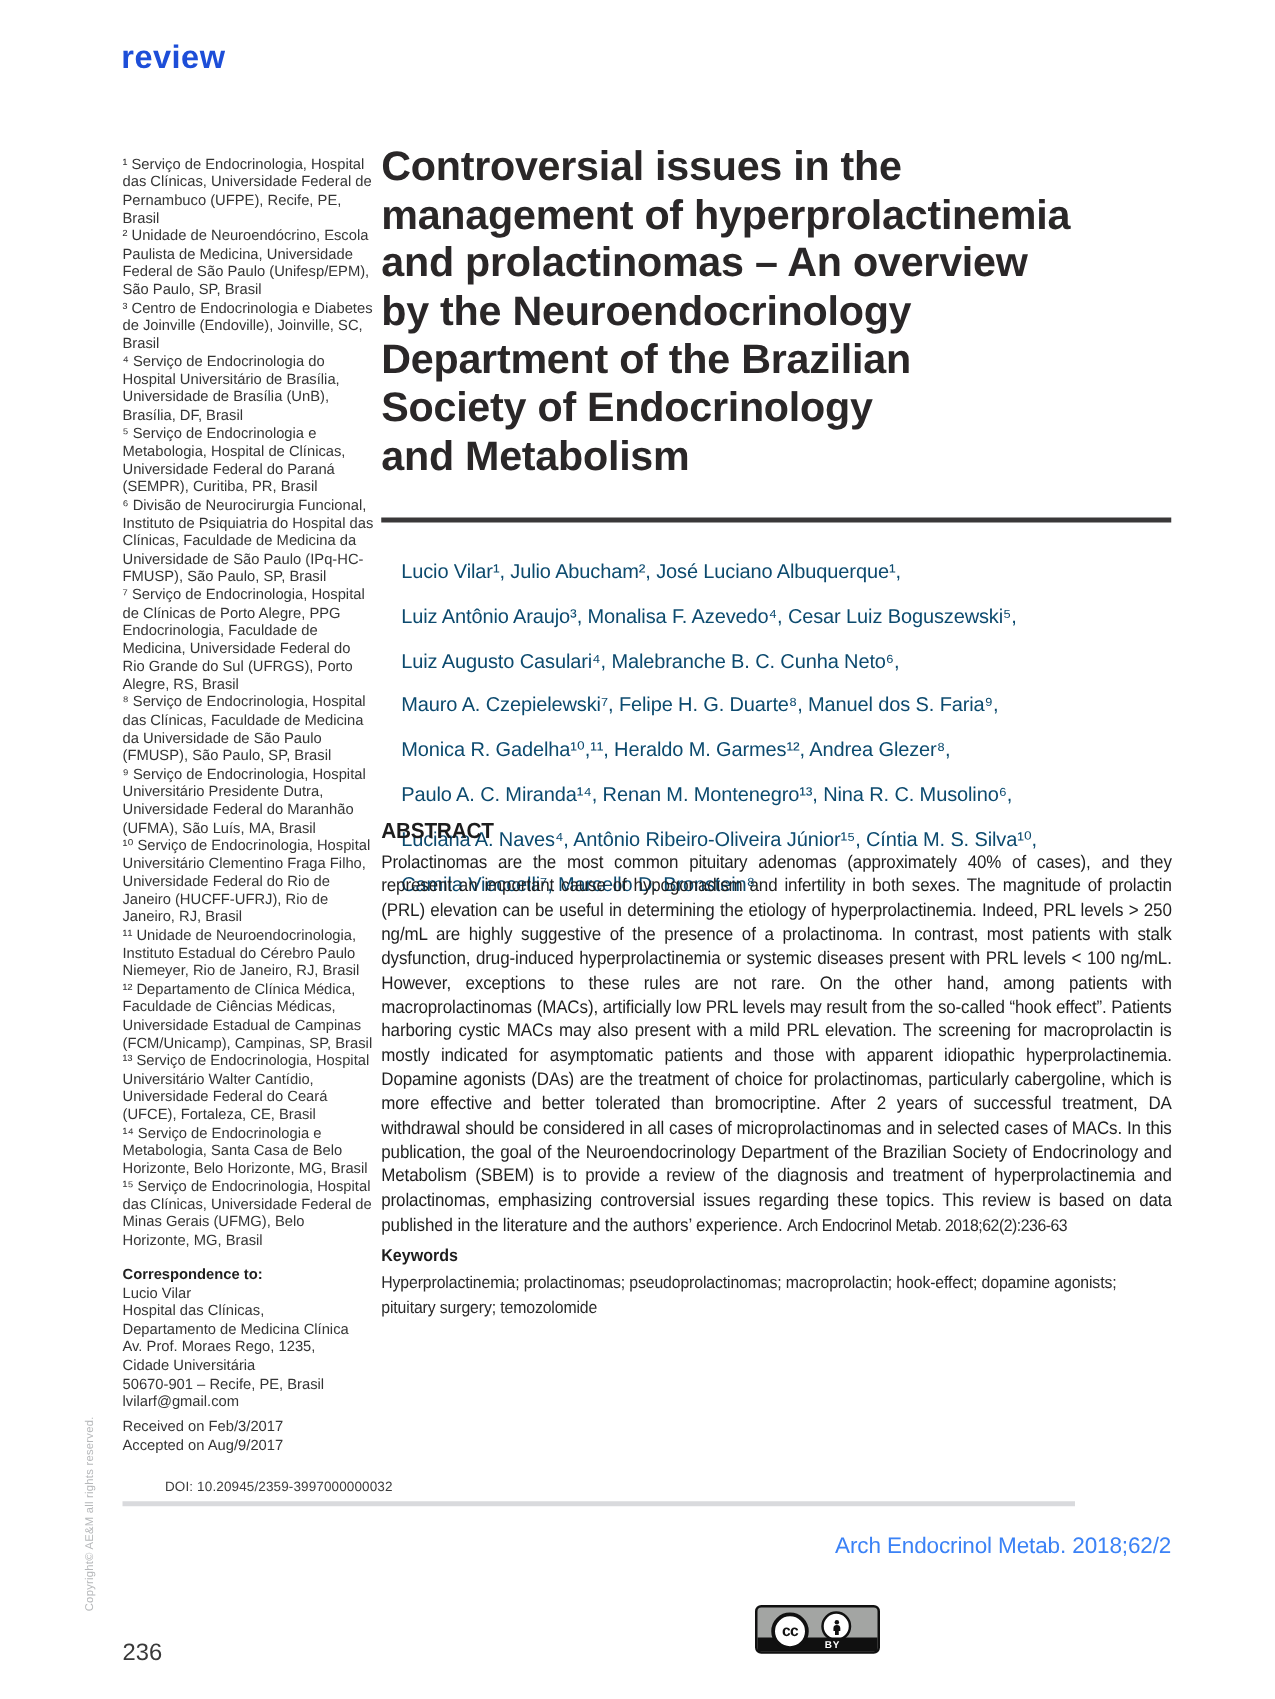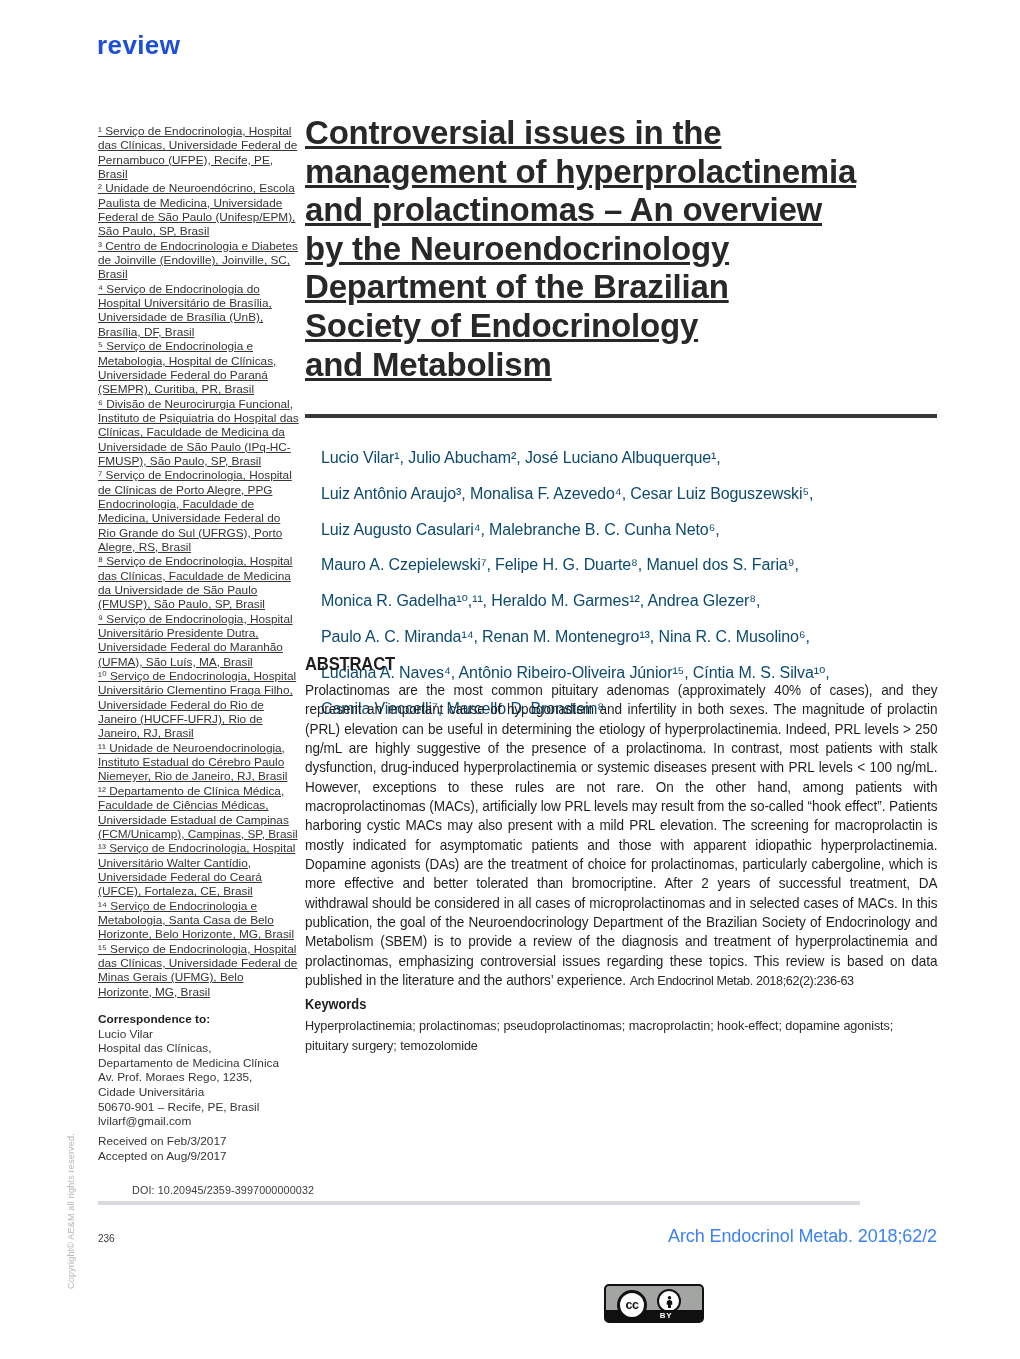--- a/index.html
+++ b/index.html
@@ -14,21 +14,21 @@
   }
   .section-label {
     position: absolute; left: 97px; top: 30px;
     font-size: 26px; font-weight: bold; color: #1d4ed8; letter-spacing: 0.4px;
   }
   
   .affiliations {
     position: absolute; left: 98px; top: 124px; width: 201px;
   }
   .affiliations p {
-    margin: 0; font-size: 11.8px; line-height: 14.35px; color: #353535; text-decoration: underline;
+    margin: 0; font-size: 11.8px; line-height: 14.35px; color: #353535;
   }
   .correspondence {
     position: absolute; left: 98px; top: 1012px; width: 215px;
   }
   .correspondence p { margin: 0; font-size: 11.8px; line-height: 14.6px; color: #353535; }
   .corr-head { font-weight: bold; color: #1f1f1f !important; }
   .dates {
     position: absolute; left: 98px; top: 1134px; width: 215px;
   }
   .dates p { margin: 0; font-size: 11.8px; line-height: 14.6px; color: #353535; }
@@ -43,21 +43,21 @@
   .copyright-vertical {
     position: absolute; left: 66px; top: 1289px;
     transform: rotate(-90deg); transform-origin: 0 0;
     white-space: nowrap;
     font-size: 9px; color: #b5b7b9; letter-spacing: 0.2px;
   }
   
   .title {
     position: absolute; left: 305px; top: 114px; width: 640px;
     margin: 0; font-size: 33px; line-height: 38.6px; font-weight: bold;
-    color: #2a2728; letter-spacing: -0.2px; text-decoration: underline;
+    color: #2a2728; letter-spacing: -0.2px;
   }
   .title-rule {
     position: absolute; left: 305px; top: 414px; width: 632px; height: 4px;
     background: #3a3839;
   }
   .authors {
     position: absolute; left: 305px; top: 432px; width: 645px;
   }
   .authors p {
     margin: 16px; font-size: 16px; line-height: 19.8px; color: #0c4a6e; letter-spacing: -0.1px;
@@ -79,22 +79,22 @@
     font-size: 13.8px; font-weight: bold; color: #1d1d1d;
     transform: scaleX(0.93); transform-origin: 0 0;
   }
   .kw-body {
     position: absolute; left: 305px; top: 1016px; width: 680px; margin: 0;
     transform: scaleX(0.93); transform-origin: 0 0;
     font-size: 13.6px; line-height: 19.5px; color: #2a2a2a; letter-spacing: -0.1px;
   }
   
   .page-num {
-    position: absolute; left: 98px; top: 1233px;
-    font-size: 10px; color: #3a3a3a; text-align: center;
+    position: absolute; left: 98px; top: 1312px;
+    font-size: 19px; color: #3a3a3a; text-align: center;
   }
   .journal-ref {
     position: absolute; left: 305px; top: 1226px; width: 632px;
     text-align: right; font-size: 18px; color: #3b82f6; letter-spacing: -0.1px;
   }
   .cc-badge {
     position: absolute; left: 604px; top: 1284px; width: 100px; height: 39px;
     background: #a3a5a3; border: 2px solid #101010; border-radius: 5px;
     box-sizing: border-box;
   }

